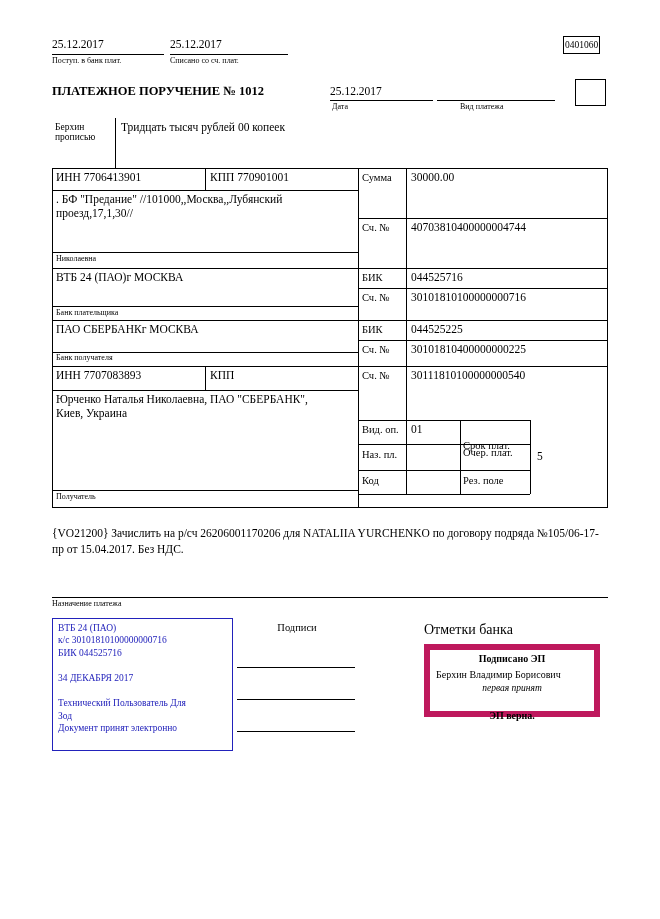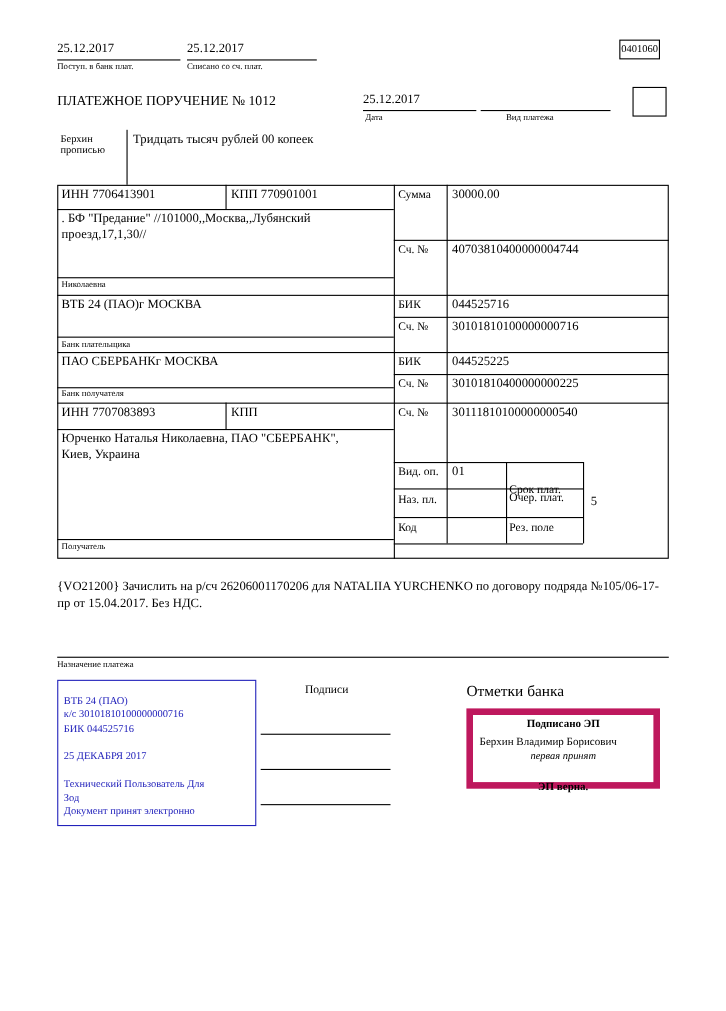--- a/index.html
+++ b/index.html
@@ -5,29 +5,29 @@
   * { margin:0; padding:0; box-sizing:border-box; }
   html,body { background:#fff; }
   .page {
     position:relative; width:660px; height:919px; background:#fff;
     font-family:"Liberation Serif", serif; color:#000; overflow:hidden;
   }
   .t   { position:absolute; font-size:11.5px; white-space:nowrap; line-height:1.2; }
   .lbl { position:absolute; font-size:10.5px; white-space:nowrap; line-height:1.15; }
   .cap { position:absolute; font-size:8px;  white-space:nowrap; line-height:1.1; }
   .wrap { white-space:normal; }
-  .bold { font-weight:normal; }
+  .bold { font-weight:bold; }
   .ln  { position:absolute; height:1px; background:#000; }
   .vln { position:absolute; width:1px;  background:#000; }
   .box { position:absolute; border:1px solid #000; display:flex; align-items:center; justify-content:center; }
   .tableframe { position:absolute; border:1px solid #000; }
   .cell { position:absolute; }
   .stamp {
     position:absolute; border:1px solid #2222bb; color:#2222bb;
-    font-size:9.5px; line-height:1.3; padding:13px 5px;
+    font-size:9.5px; line-height:1.3; padding:3px 5px;
   }
   .stamp p { margin:0; }
   .stamp .gap { margin-top:13px; }
   .stamp .narrow { max-width:142px; }
   .mark { position:absolute; border:6px solid #be185d; font-size:10px; line-height:1.25; padding:3px 6px; }
   .mark .mtitle { text-align:center; font-weight:bold; }
   .mark .msigner { margin-top:3px; }
   .mark .mrole { font-style:italic; text-align:center; margin-top:2px; font-size:9.5px; }
   .mark .mvalid { font-weight:bold; text-align:center; margin-top:15px; }
 </style>
@@ -140,21 +140,21 @@
   <div class="ln" style="left:52px;top:597px;width:556px"></div>
   <span class="cap" style="left:52px;top:600px">Назначение платежа</span>
 
   <div class="t" style="left:237px;top:622px;width:120px;text-align:center;font-size:10.5px;white-space:nowrap">Подписи</div>
   <div class="t" style="left:424px;top:622px;width:176px;text-align:left;font-size:14px;white-space:nowrap">Отметки банка</div>
 
   <div class="stamp" style="left:52px;top:618px;width:181px;height:133px">
     <p>ВТБ 24 (ПАО)</p>
     <p>к/с 30101810100000000716</p>
     <p>БИК 044525716</p>
-    <p class="gap">25 ДЕКАБРЯ 2017</p>
+    <p class="gap">34 ДЕКАБРЯ 2017</p>
     <p class="gap narrow">Технический Пользователь Для Зод</p>
     <p>Документ принят электронно</p>
   </div>
 
   <div class="ln" style="left:237px;top:667px;width:118px"></div>
   <div class="ln" style="left:237px;top:699px;width:118px"></div>
   <div class="ln" style="left:237px;top:731px;width:118px"></div>
 
   <div class="mark" style="left:424px;top:644px;width:176px;height:73px">
     <div class="mtitle">Подписано ЭП</div>

